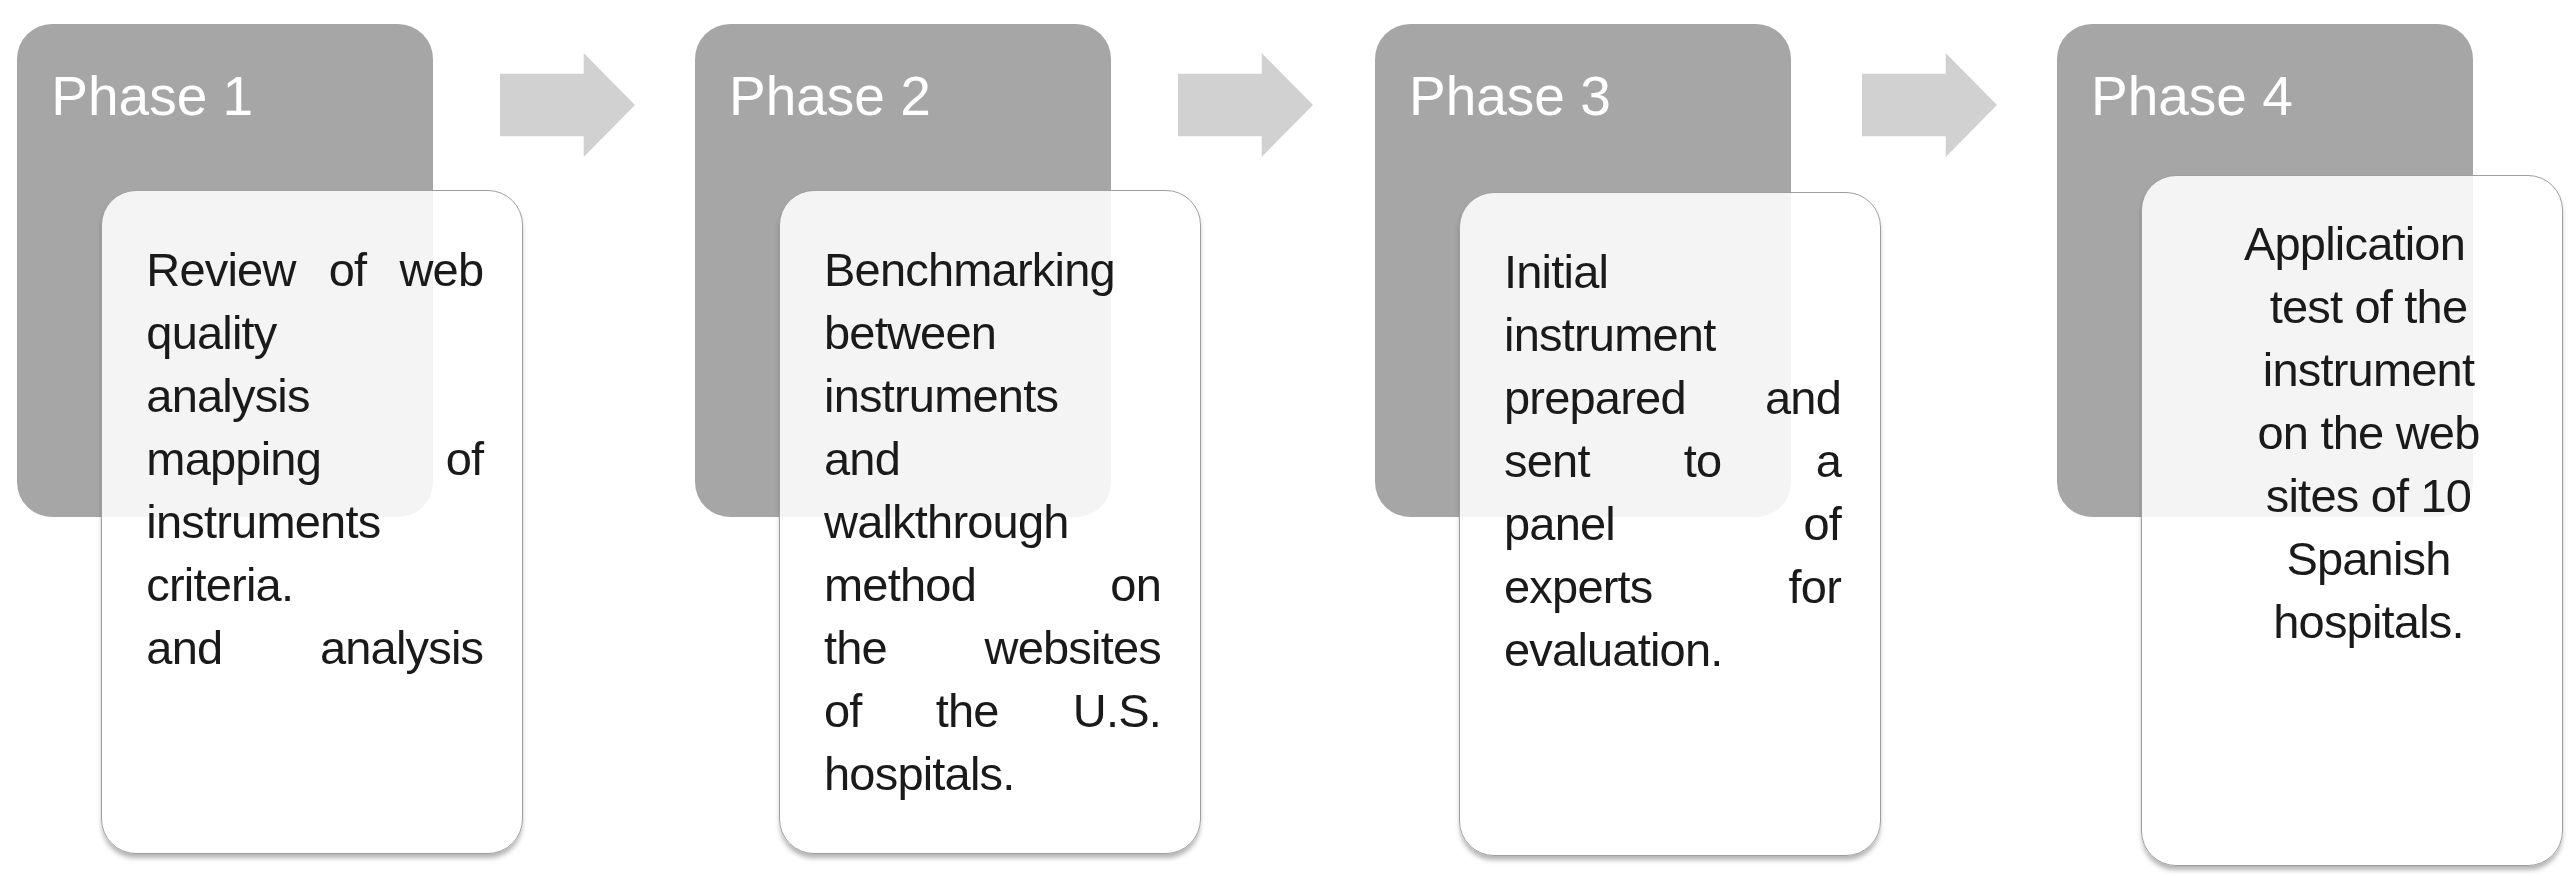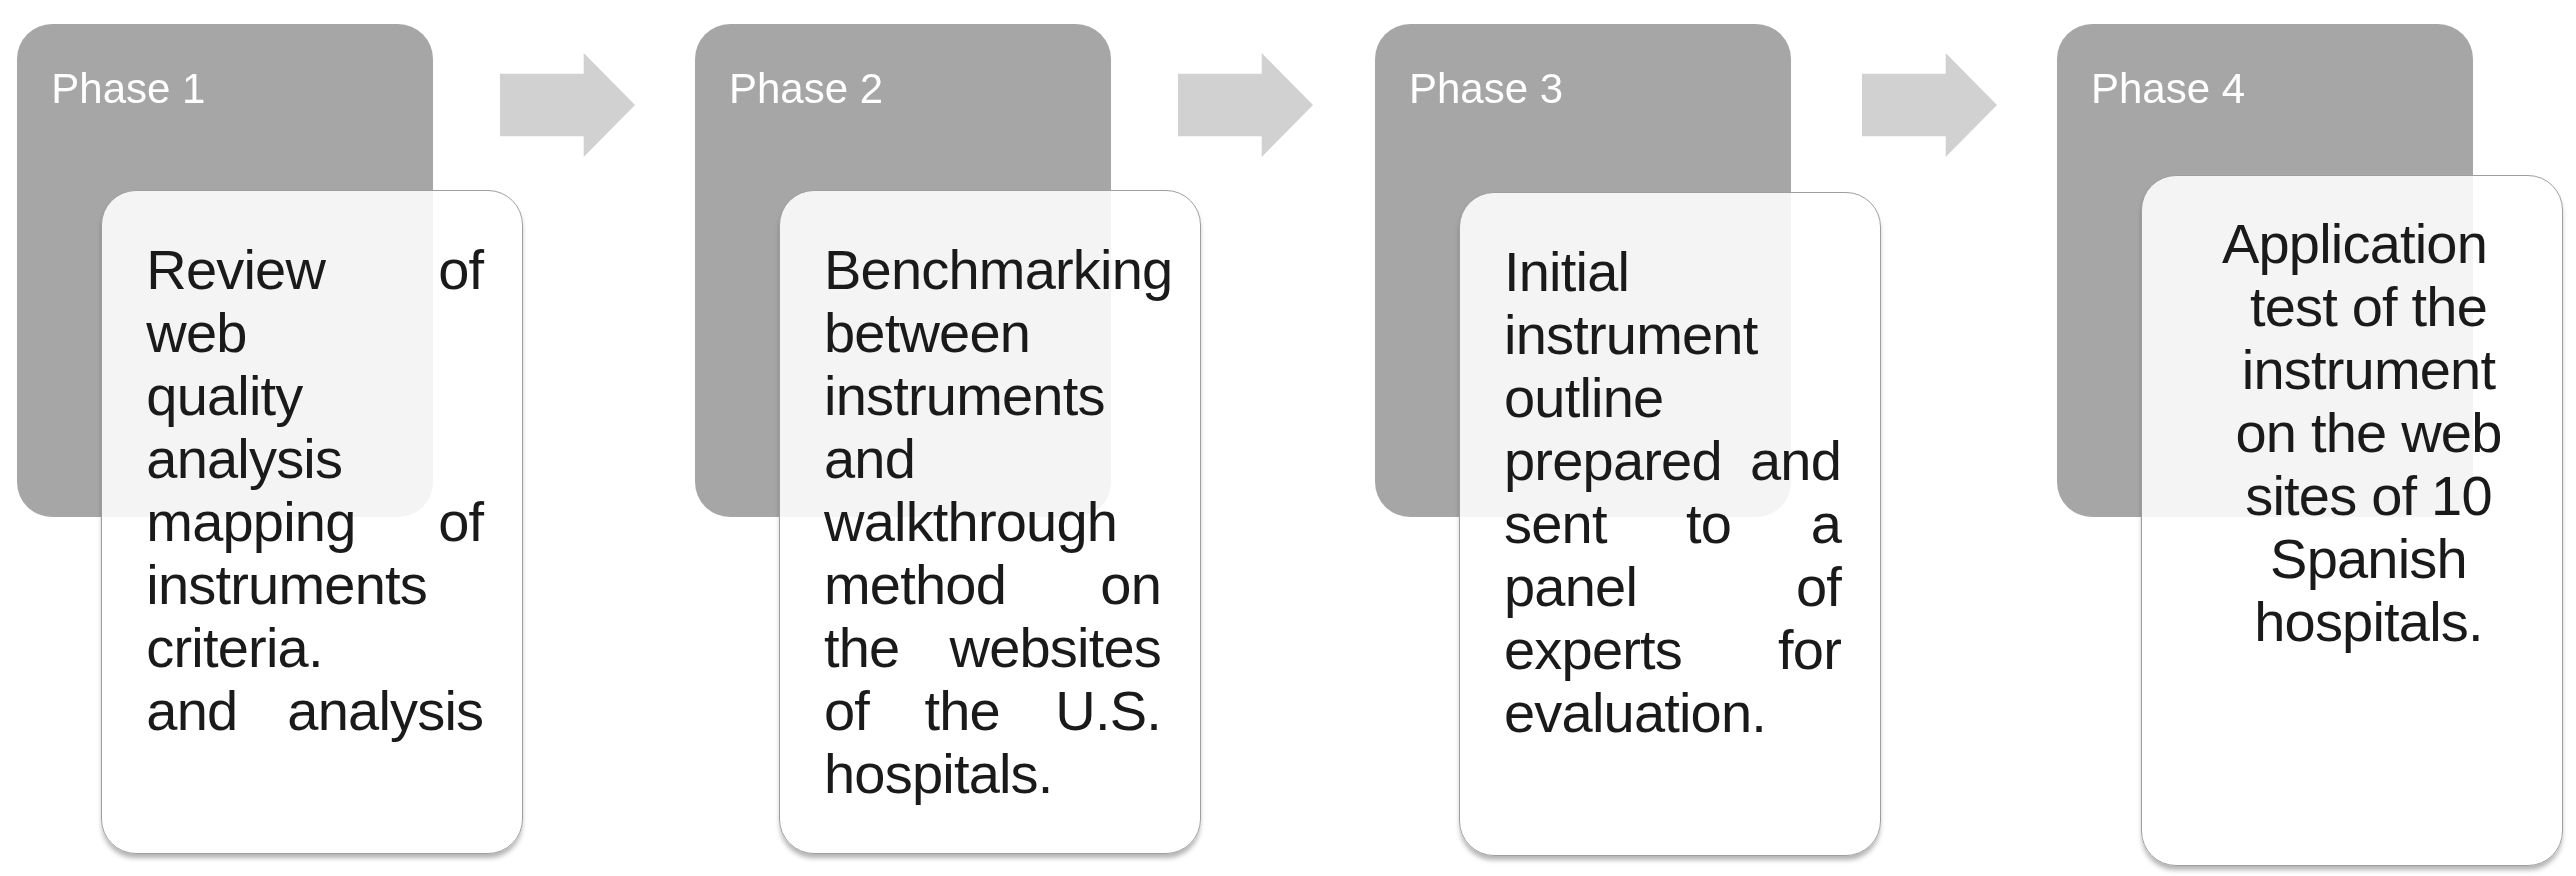--- a/index.html
+++ b/index.html
@@ -28,21 +28,21 @@
     width: 416px;
     height: 493px;
     border-radius: 35px;
     background: var(--phase-box, #a6a6a6);
     z-index: 1;
   }
   .phase-label {
     position: absolute;
     left: 34px;
     top: 41px;
-    font-size: 42px;
+    font-size: 55px;
     line-height: 1.15;
     font-weight: 400;
     color: var(--label-text, #ffffff);
     white-space: nowrap;
   }
   .card {
     position: absolute;
     left: 84px;
     width: 422px;
     border-radius: 35px;
@@ -50,21 +50,21 @@
     border: 1.6px solid var(--card-border, #9e9e9e);
     box-shadow: 0 4.7px 5.5px -1.6px rgba(0,0,0,0.30);
     z-index: 2;
     box-sizing: border-box;
   }
   .card-text {
     position: absolute;
     left: 44px;
     right: 39px;
     color: var(--body-text, #1a1a1a);
-    font-size: 56px;
+    font-size: 47px;
     line-height: 63px;
     letter-spacing: -0.8px;
   }
   .line {
     min-height: 63px;
   }
   .line.jst {
     text-align: justify;
     text-align-last: justify;
     text-justify: inter-word;
@@ -130,21 +130,20 @@
     </div>
 
     <div class="phase" style="left: 1375px;">
       <div class="gray-box">
         <div class="phase-label">Phase 3</div>
       </div>
       <div class="card" style="top: 192px; height: 664px;">
         <div class="card-text" style="top: 47px;">
           <div class="line jst">Initial</div>
           <div class="line jst">instrument</div>
-          <div class="line jst">outline</div>
           <div class="line jst">prepared and</div>
           <div class="line jst">sent to a</div>
           <div class="line jst">panel of</div>
           <div class="line jst">experts for</div>
           <div class="line jst last">evaluation.</div>
         </div>
       </div>
     </div>
 
     <div class="phase" style="left: 2057px;">

